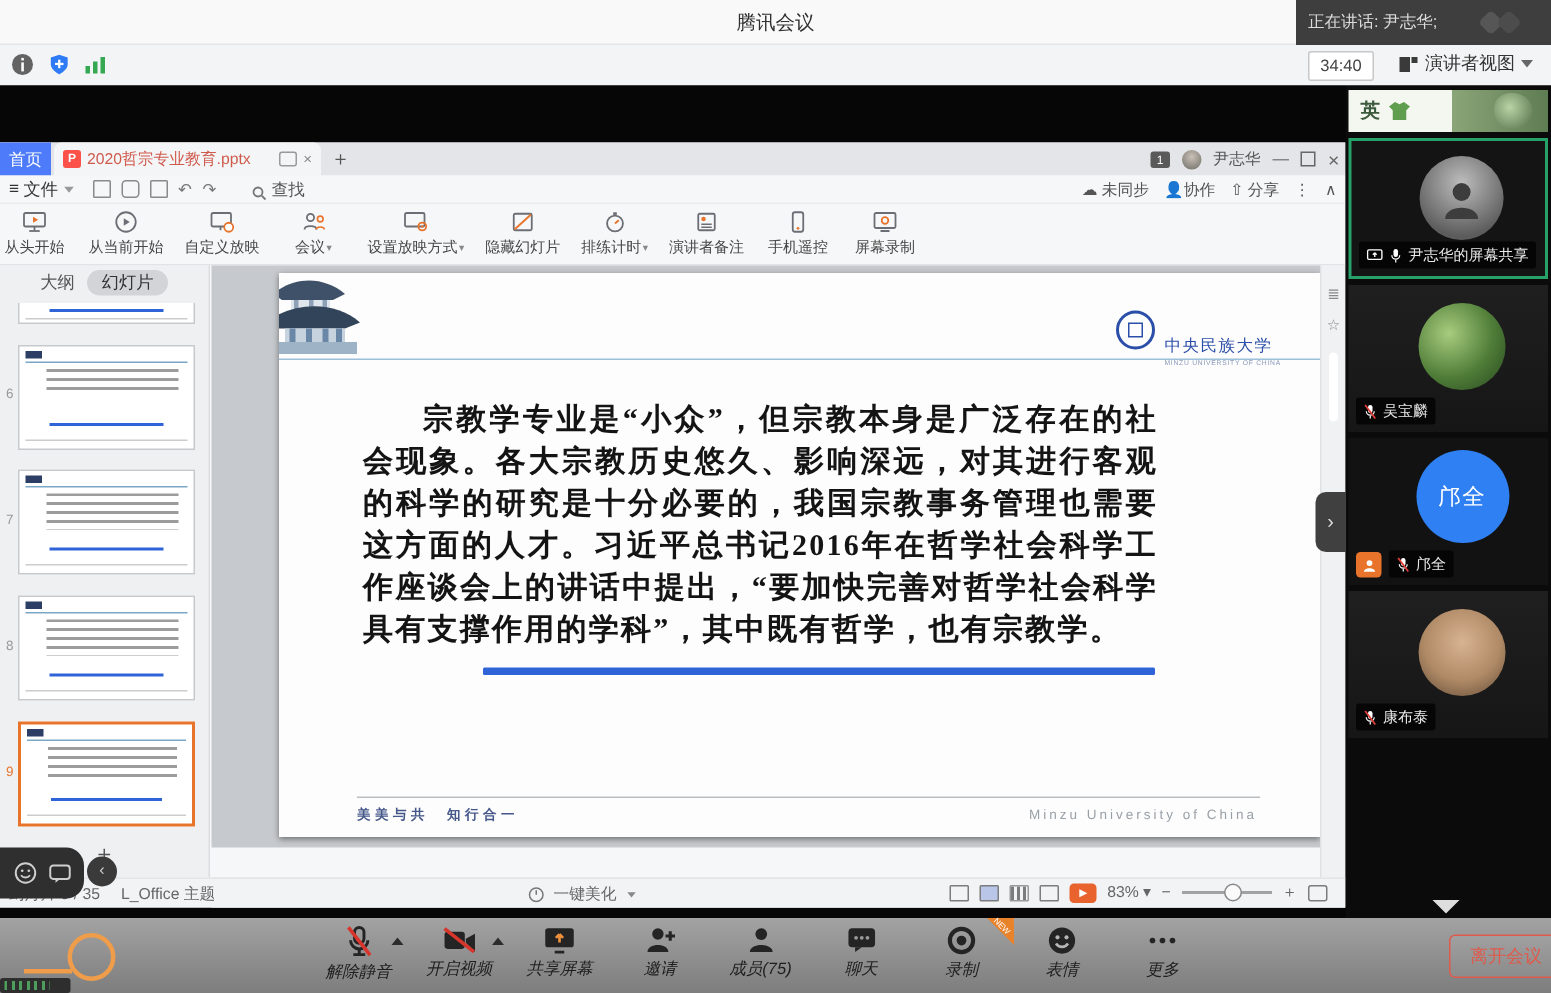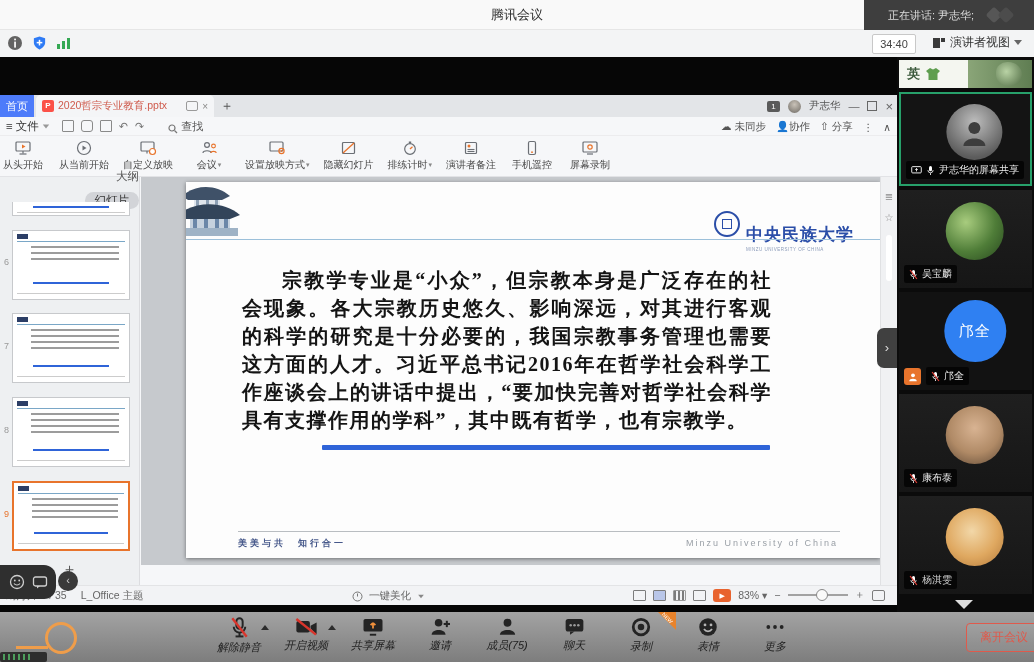--- a/index.html
+++ b/index.html
@@ -1,21 +1,21 @@
 <!DOCTYPE html>
 <html><head>
 <meta charset="utf-8">
 <style>
   html,body{margin:0;padding:0;}
   body{width:1034px;height:662px;position:relative;overflow:hidden;background:#000;
        font-family:"Liberation Sans","DejaVu Sans",sans-serif;-webkit-font-smoothing:antialiased;}
   
   .titlebar{position:absolute;left:0;top:0;width:1034px;height:30px;background:#f9f9f9;border-bottom:1px solid #e6e6e6;box-sizing:border-box;}
   .app-title{position:absolute;left:0;right:0;top:0;line-height:30px;text-align:center;font-size:13px;color:#2f2f2f;}
-  .speaking{position:absolute;right:0;top:0;width:170px;height:30px;background:#3e3e3e;color:#dcdcdc;font-size:11px;line-height:30px;padding-left:24px;box-sizing:border-box;white-space:nowrap;overflow:hidden;}
+  .speaking{position:absolute;right:0;top:0;width:170px;height:30px;background:#3e3e3e;color:#dcdcdc;font-size:11px;line-height:30px;padding-left:8px;box-sizing:border-box;white-space:nowrap;overflow:hidden;}
   .speak-logo{position:absolute;right:14px;top:7px;width:34px;height:16px;opacity:.55;}
   .speak-logo i{position:absolute;width:12px;height:12px;background:#6a6a6a;border-radius:3px;transform:rotate(45deg);}
   .speak-logo i:nth-child(1){left:2px;top:2px;}
   .speak-logo i:nth-child(2){left:14px;top:2px;background:#585858;}
   
   .infobar{position:absolute;left:0;top:30px;width:1034px;height:27px;background:#f3f4f5;}
   .info-left{position:absolute;left:7px;top:5px;display:flex;gap:9px;align-items:center;}
   .timerbox{position:absolute;right:118px;top:4px;width:42px;height:18px;border:1px solid #c8c8c8;background:#fff;font-size:11px;color:#444;text-align:center;line-height:18px;border-radius:2px;}
   .viewmode{position:absolute;right:12px;top:4px;display:flex;align-items:center;gap:4px;font-size:12px;color:#333;}
   .caret{width:0;height:0;border-left:4px solid transparent;border-right:4px solid transparent;border-top:5px solid #666;}
@@ -44,21 +44,21 @@
   .menuitems .mi.active{background:#e8632e;color:#fff;border-radius:9px;padding:1px 9px;}
   .searchgrp{display:flex;align-items:flex-end;gap:3px;margin-left:18px;color:#555;font-size:11px;}
   .menubar-right{position:absolute;right:6px;top:22px;height:19px;display:flex;align-items:center;gap:10px;font-size:10.5px;color:#555;}
   .wps-ribbon{position:absolute;left:-8px;top:41px;width:905px;height:41px;background:#f6f7f9;border-bottom:1px solid #e2e3e6;box-sizing:border-box;display:flex;align-items:center;padding-left:2px;}
   .rb{display:flex;flex-direction:column;align-items:center;justify-content:center;gap:2px;padding:0 7px;min-width:44px;}
   .rb .rlab{font-size:10px;color:#474747;white-space:nowrap;display:flex;align-items:center;gap:1px;}
   .rb .dd{font-size:7px;color:#888;}
   
   .wps-body{position:absolute;left:0;top:82px;width:897px;height:408px;}
   .thumb-panel{position:absolute;left:0;top:0;width:140px;height:408px;background:#eef0f2;border-right:1px solid #dcdde0;box-sizing:border-box;}
-  .panel-tabs{height:23px;display:flex;align-items:flex-end;justify-content:center;gap:8px;font-size:11.5px;color:#555;flex-direction:column;}
+  .panel-tabs{height:23px;display:flex;align-items:center;justify-content:center;gap:8px;font-size:11.5px;color:#555;}
   .pill{background:#d2d4d8;border-radius:9px;padding:1px 10px;color:#333;}
   .thumb{position:absolute;left:12px;width:118px;background:#fff;border:1px solid #c7c9cc;box-sizing:border-box;}
   .thumb.sel{border:2px solid #e8742c;}
   .tnum{position:absolute;left:2px;width:9px;font-size:9px;color:#999;text-align:center;}
   .tnum.sel{color:#e8742c;}
   .mh{position:absolute;top:3px;left:4px;width:11px;height:5px;background:#2c3e66;}
   .hl{position:absolute;top:10px;left:4px;right:4px;height:1px;background:#7aa7c7;}
   .tx{position:absolute;top:15px;left:18px;right:10px;height:24px;background:repeating-linear-gradient(#9c9c9c 0 2px,transparent 2px 6px);}
   .bl{position:absolute;bottom:15px;left:20px;right:20px;height:2px;background:#2f64d8;}
   .fl{position:absolute;bottom:5px;left:4px;right:4px;height:1px;background:#ccc;}
@@ -70,21 +70,21 @@
   .slide{position:absolute;left:45px;top:5px;width:694px;height:376px;background:#fdfdfd;box-shadow:0 1px 4px rgba(0,0,0,.45);}
   .slide-hline{position:absolute;left:0;right:0;top:57px;height:1px;background:#9cc0da;}
   .slide-body{position:absolute;left:56px;top:84px;width:530px;font-family:"Liberation Serif","DejaVu Serif",serif;font-weight:bold;font-size:20px;line-height:28px;letter-spacing:1.5px;color:#141414;text-align:justify;text-indent:2em;}
   .slide-bluebar{position:absolute;left:136px;top:263px;width:448px;height:5px;background:#2f64d8;border-radius:1px;}
   .slide-fline{position:absolute;left:52px;right:40px;top:349px;height:1px;background:#b9bdc1;}
   .motto{position:absolute;left:52px;top:355px;font-size:9px;font-weight:bold;color:#46588a;letter-spacing:3px;}
   .footer-en{position:absolute;right:42px;top:356px;font-size:9px;color:#9aa0a7;letter-spacing:2px;}
   .unilogo{position:absolute;right:26px;top:13px;display:flex;align-items:center;gap:6px;}
   .ulogo-circle{width:26px;height:26px;border:2px solid #2b4ea8;border-radius:50%;box-sizing:border-box;display:flex;align-items:center;justify-content:center;}
   .ulogo-inner{width:10px;height:10px;border:1.5px solid #2b4ea8;box-sizing:border-box;}
-  .uni-cn{font-size:17px;font-weight:bold;color:#2b4ea8;font-family:"Liberation Serif",serif;letter-spacing:1px;margin-top:28px;}
+  .uni-cn{font-size:11px;font-weight:normal;color:#2b4ea8;font-family:"Liberation Serif",serif;letter-spacing:1px;margin-top:28px;}
   .uni-en{font-size:4.5px;color:#8a9ab8;letter-spacing:.5px;margin-top:1px;}
   
   .notes-bar{position:absolute;left:141px;top:490px;width:756px;height:20px;background:#f4f5f7;border-top:1px solid #e3e4e6;box-sizing:border-box;font-size:11px;color:#999;display:flex;align-items:center;gap:5px;padding-left:8px;}
   .notes-grid{position:absolute;right:10px;top:3px;color:#8a8a8a;font-size:10px;letter-spacing:1px;}
   .wps-status{position:absolute;left:0;top:490px;width:897px;height:20px;background:#f2f3f5;border-top:1px solid #e3e4e6;box-sizing:border-box;font-size:10.5px;color:#666;}
   .st-left{position:absolute;left:6px;top:3px;display:flex;gap:14px;}
   .st-center{position:absolute;left:352px;top:3px;display:flex;align-items:center;gap:6px;}
   .st-right{position:absolute;right:12px;top:2px;display:flex;align-items:center;gap:7px;}
   .viewico{width:11px;height:9px;border:1px solid #7c7c7c;border-radius:1px;}
   .viewico.grid{background:repeating-linear-gradient(90deg,#7c7c7c 0 2px,transparent 2px 4px);border:1px solid #9a9a9a;}
@@ -537,34 +537,20 @@
             <rect x="4" y="1" width="4" height="7" rx="2" fill="#fff"></rect>
             <path d="M2.5 6.5 a3.5 3.5 0 0 0 7 0" stroke="#fff" stroke-width="1.1" fill="none"></path>
             <line x1="6" y1="10.5" x2="6" y2="13" stroke="#fff" stroke-width="1.1"></line>
             <line x1="1.5" y1="1" x2="10.5" y2="13" stroke="#e03e36" stroke-width="1.6"></line>
           </svg>
         </span>
       <span>康布泰</span>
     </div>
   </div>
 
-  <div class="tile tile5">
-    <div class="avatar av5"></div>
-    <div class="plabel" style="color:#cfcfcf;">
-      <span class="mutewrap">
-          <svg width="9" height="11" viewBox="0 0 12 14">
-            <rect x="4" y="1" width="4" height="7" rx="2" fill="#fff"></rect>
-            <path d="M2.5 6.5 a3.5 3.5 0 0 0 7 0" stroke="#fff" stroke-width="1.1" fill="none"></path>
-            <line x1="6" y1="10.5" x2="6" y2="13" stroke="#fff" stroke-width="1.1"></line>
-            <line x1="1.5" y1="1" x2="10.5" y2="13" stroke="#e03e36" stroke-width="1.6"></line>
-          </svg>
-        </span>
-      <span>杨淇雯</span>
-    </div>
-  </div>
 
   <div class="scrolldown"></div>
 </div>
 
 <div class="bottombar">
   <div class="decor-ring"></div>
   <div class="decor-line"></div>
   <div class="decor-pill">
       <i></i>
     </div>

